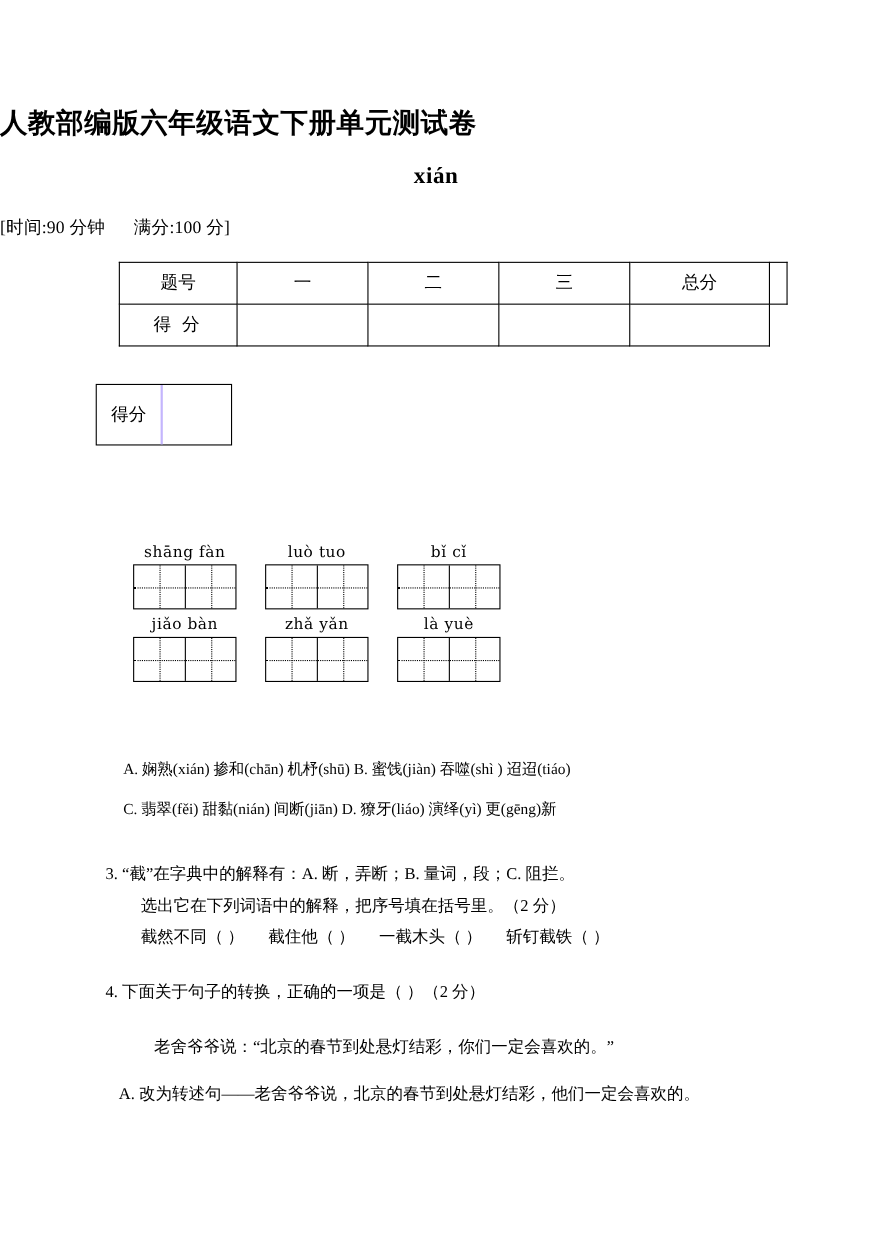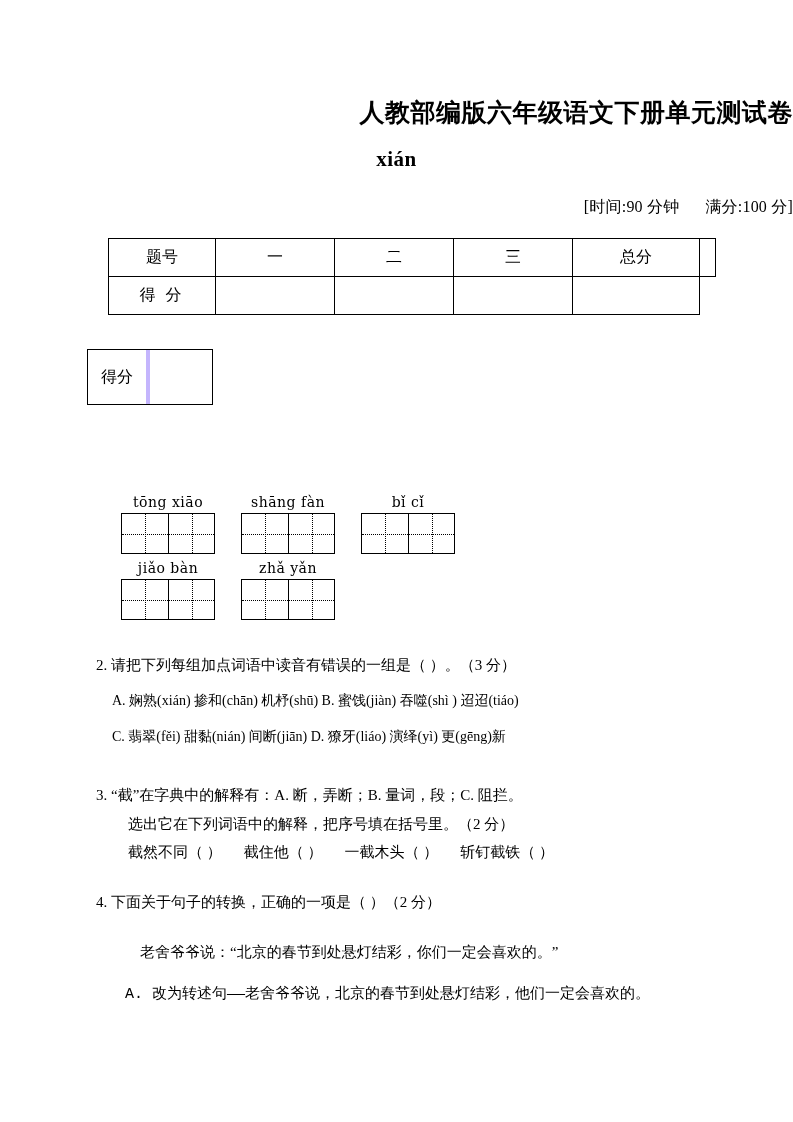--- a/index.html
+++ b/index.html
@@ -21,42 +21,42 @@
     inset: 0;
     padding: 0;
   }
 
   
   .doc-title {
     position: absolute;
     left: 0;
     right: 0;
     top: 97px;
-    text-align: right;
+    text-align: left;
     font-size: 25px;
     font-weight: bold;
     letter-spacing: 0.5px;
     line-height: 1.25;
   }
   .doc-subtitle {
     position: absolute;
     left: 0;
     right: 0;
     top: 147px;
     text-align: center;
     font-size: 21px;
     font-weight: bold;
     letter-spacing: 0.5px;
   }
   .doc-meta {
     position: absolute;
     left: 0;
     right: 0;
     top: 197px;
-    text-align: right;
+    text-align: left;
     font-size: 16px;
     letter-spacing: 0.2px;
   }
   .doc-meta .gap { display: inline-block; width: 26px; }
 
   
   .score-table {
     position: absolute;
     left: 108px;
     top: 238px;
@@ -88,21 +88,21 @@
     display: flex;
     align-items: center;
   }
   .defen-box {
     display: flex;
     border: 1px solid #000;
     height: 54px;
   }
   .defen-box .cell-label {
     width: 58px;
-    border-right: 4px solid #c4b5fd;
+    border-right: 2px solid #c4b5fd;
     display: flex;
     align-items: center;
     justify-content: center;
     font-size: 16px;
   }
   .defen-box .cell-blank {
     width: 62px;
   }
   .section-heading {
     margin-left: 28px;
@@ -218,28 +218,28 @@
       <div class="cell-label">得分</div>
       <div class="cell-blank"></div>
     </div>
   </div>
 
 
   <div class="pinyin-area">
 
     <div class="py-row">
       <div class="py-group">
-        <div class="py-label">tōng xiāo</div>
-        <div class="tzg">
-            <div class="cell"></div>
-            <div class="cell"></div>
-          </div>
-      </div>
-      <div class="py-group">
         <div class="py-label">shāng fàn</div>
+        <div class="tzg">
+            <div class="cell"></div>
+            <div class="cell"></div>
+          </div>
+      </div>
+      <div class="py-group">
+        <div class="py-label">luò tuo</div>
         <div class="tzg">
             <div class="cell"></div>
             <div class="cell"></div>
           </div>
       </div>
       <div class="py-group">
         <div class="py-label">bǐ cǐ</div>
         <div class="tzg">
             <div class="cell"></div>
             <div class="cell"></div>
@@ -256,30 +256,36 @@
             <div class="cell"></div>
           </div>
       </div>
       <div class="py-group">
         <div class="py-label">zhǎ yǎn</div>
         <div class="tzg">
             <div class="cell"></div>
             <div class="cell"></div>
           </div>
       </div>
+      <div class="py-group">
+        <div class="py-label">là yuè</div>
+        <div class="tzg">
+            <div class="cell"></div>
+            <div class="cell"></div>
+          </div>
+      </div>
     </div>
   </div>
 
-  <div class="q" style="left:96px; top:653px;">2. 请把下列每组加点词语中读音有错误的一组是（      ）。（3 分）</div>
   <div class="q" style="left:112px; top:690px; font-size:14px;">A. 娴熟(xián)  掺和(chān)   机杼(shū)    B. 蜜饯(jiàn)  吞噬(shì )  迢迢(tiáo)</div>
   <div class="q" style="left:112px; top:726px; font-size:14px;">C. 翡翠(fěi)   甜黏(nián)   间断(jiān)   D. 獠牙(liáo)  演绎(yì)    更(gēng)新</div>
 
   <div class="q" style="left:96px; top:783px;">3. “截”在字典中的解释有：A. 断，弄断；B. 量词，段；C. 阻拦。</div>
   <div class="q" style="left:128px; top:812px;">选出它在下列词语中的解释，把序号填在括号里。（2 分）</div>
   <div class="q" style="left:128px; top:840px;">
     <span class="ib"><span>截然不同（</span><span>      </span><span>）</span></span><span class="sp-md"></span><span class="ib"><span>截住他（</span><span>      </span><span>）</span></span><span class="sp-md"></span><span class="ib"><span>一截木头（</span><span>      </span><span>）</span></span><span class="sp-md"></span><span class="ib"><span>斩钉截铁（</span><span>    </span><span>）</span></span>
   </div>
 
   <div class="q" style="left:96px; top:890px;">4. 下面关于句子的转换，正确的一项是（        ）（2 分）</div>
   <div class="q" style="left:140px; top:940px;">老舍爷爷说：“北京的春节到处悬灯结彩，你们一定会喜欢的。”</div>
-  <div class="q" style="left:125px; top:983px;font-family:Liberation Mono, monospace;">A. 改为转述句——老舍爷爷说，北京的春节到处悬灯结彩，他们一定会喜欢的。</div>
+  <div class="q" style="left:108px; top:983px;">A. 改为转述句——老舍爷爷说，北京的春节到处悬灯结彩，他们一定会喜欢的。</div>
 
 </div>
 
 </body></html>

